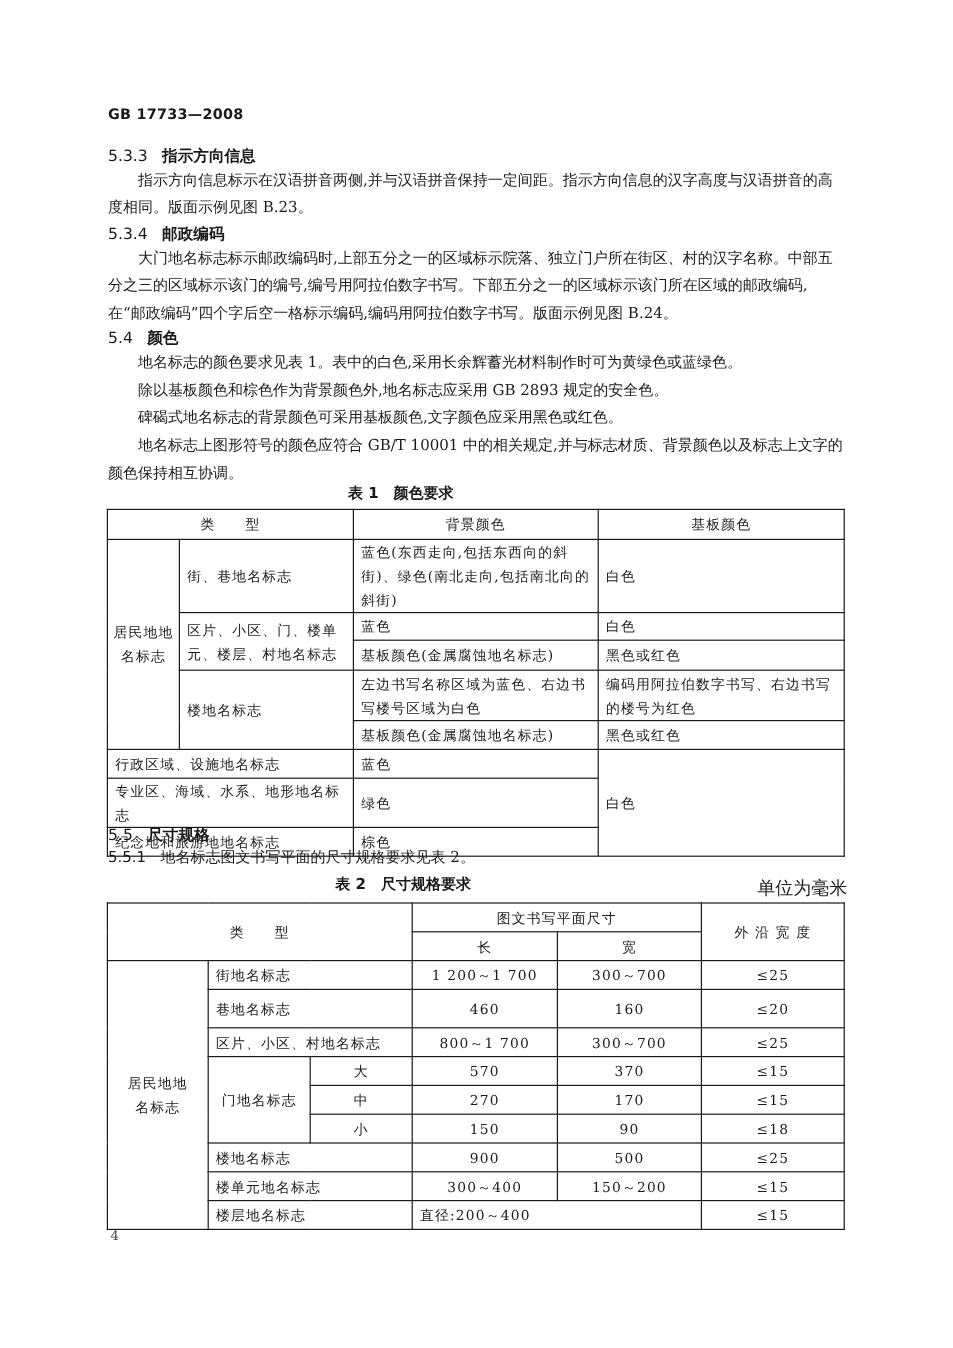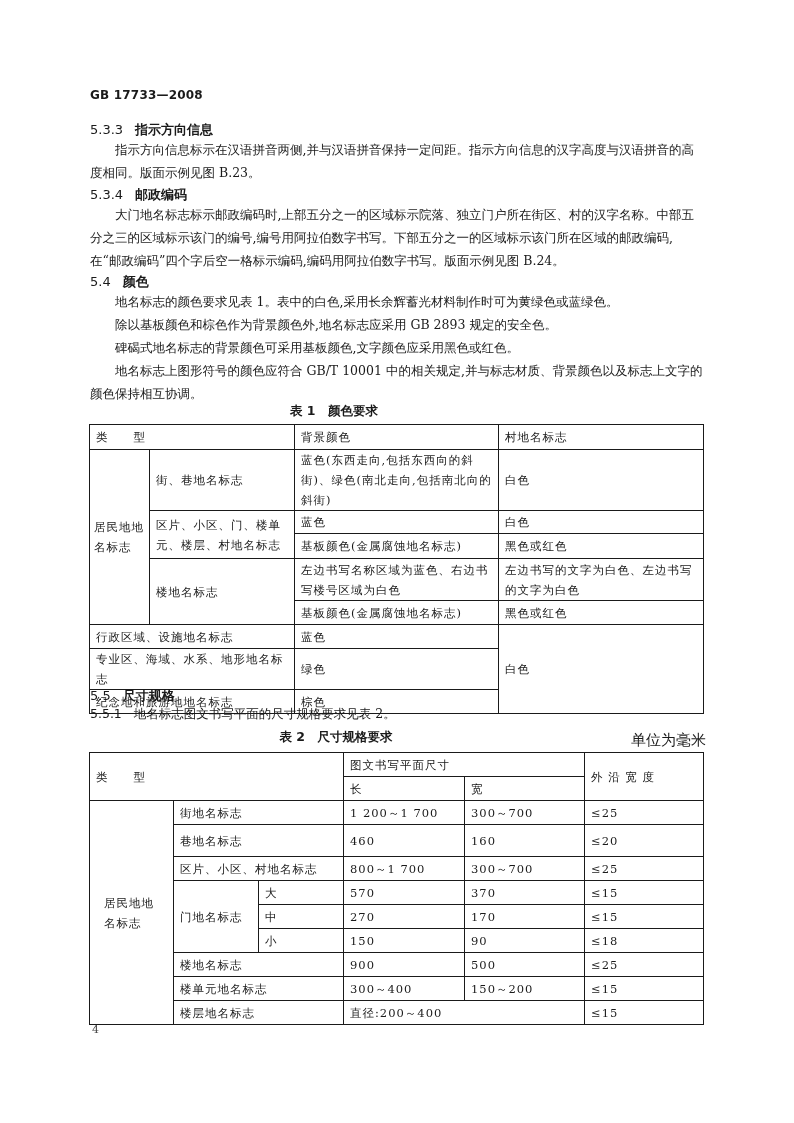--- a/index.html
+++ b/index.html
@@ -8,21 +8,21 @@
   .abs { position: absolute; white-space: nowrap; }
   .hdr { left: 90px; top: 88px; font-family: "DejaVu Sans", "Liberation Sans", sans-serif; font-weight: bold; font-size: 12px; letter-spacing: 0.2px; }
   .sec { font-family: "DejaVu Sans", "Liberation Sans", sans-serif; font-weight: bold; font-size: 13px; left: 90px; }
   .sec .num { font-weight: normal; display: inline-block; margin-right: 12px; }
   .para { font-size: 12.5px; left: 90px; width: 614px; white-space: normal; line-height: 23px; }
   .para.indent { text-indent: 25px; }
   .caption { font-family: "DejaVu Sans", "Liberation Sans", sans-serif; font-weight: bold; font-size: 12.5px; }
   .unit { font-size: 15px; text-align: right; }
   table { border-collapse: collapse; position: absolute; table-layout: fixed; }
   td { border: 1px solid #1a1a1a; font-size: 11.5px; padding: 0 6px; vertical-align: middle; line-height: 20px; letter-spacing: 1px; }
-  td.c { text-align: left; }
+  td.c { text-align: center; }
   .outer { border: 1.5px solid #111; }
   .page-num { left: 92px; top: 1023px; font-size: 11px; color: #444; }
   .thick-top td { border-top: 1.5px solid #111; }
 </style>
 </head>
 <body>
 
 <div class="abs hdr">GB 17733—2008</div>
 
 <div class="abs sec" style="top:121px;">
@@ -49,41 +49,41 @@
   <colgroup>
       <col style="width:60px">
       <col style="width:145px">
       <col style="width:204px">
       <col style="width:205px">
     </colgroup>
   <tbody>
       <tr style="height:25px;">
     <td class="c" colspan="2">类　　型</td>
     <td class="c">背景颜色</td>
-    <td class="c">村地名标志</td>
+    <td class="c">基板颜色</td>
   </tr>
   <tr style="height:42px;">
     <td class="c" rowspan="5" style="white-space:normal; padding:0 4px;">居民地地名标志</td>
     <td>街、巷地名标志</td>
     <td style="white-space:normal;">蓝色(东西走向,包括东西向的斜街)、绿色(南北走向,包括南北向的斜街)</td>
     <td>白色</td>
   </tr>
   <tr style="height:23px;">
     <td rowspan="2" style="white-space:normal;">区片、小区、门、楼单元、楼层、村地名标志</td>
     <td>蓝色</td>
     <td>白色</td>
   </tr>
   <tr style="height:25px;">
     <td>基板颜色(金属腐蚀地名标志)</td>
     <td>黑色或红色</td>
   </tr>
   <tr style="height:42px;" class="thick-top">
     <td rowspan="2" style="border-top:1px solid #1a1a1a;">楼地名标志</td>
     <td style="white-space:normal;">左边书写名称区域为蓝色、右边书写楼号区域为白色</td>
-    <td style="white-space:normal;">左边书写的文字为白色、左边书写的文字为白色</td>
+    <td style="white-space:normal;">编码用阿拉伯数字书写、右边书写的楼号为红色</td>
   </tr>
   <tr style="height:24px;">
     <td>基板颜色(金属腐蚀地名标志)</td>
     <td>黑色或红色</td>
   </tr>
   <tr style="height:24px;" class="thick-top">
     <td colspan="2">行政区域、设施地名标志</td>
     <td>蓝色</td>
     <td rowspan="3">白色</td>
   </tr>

